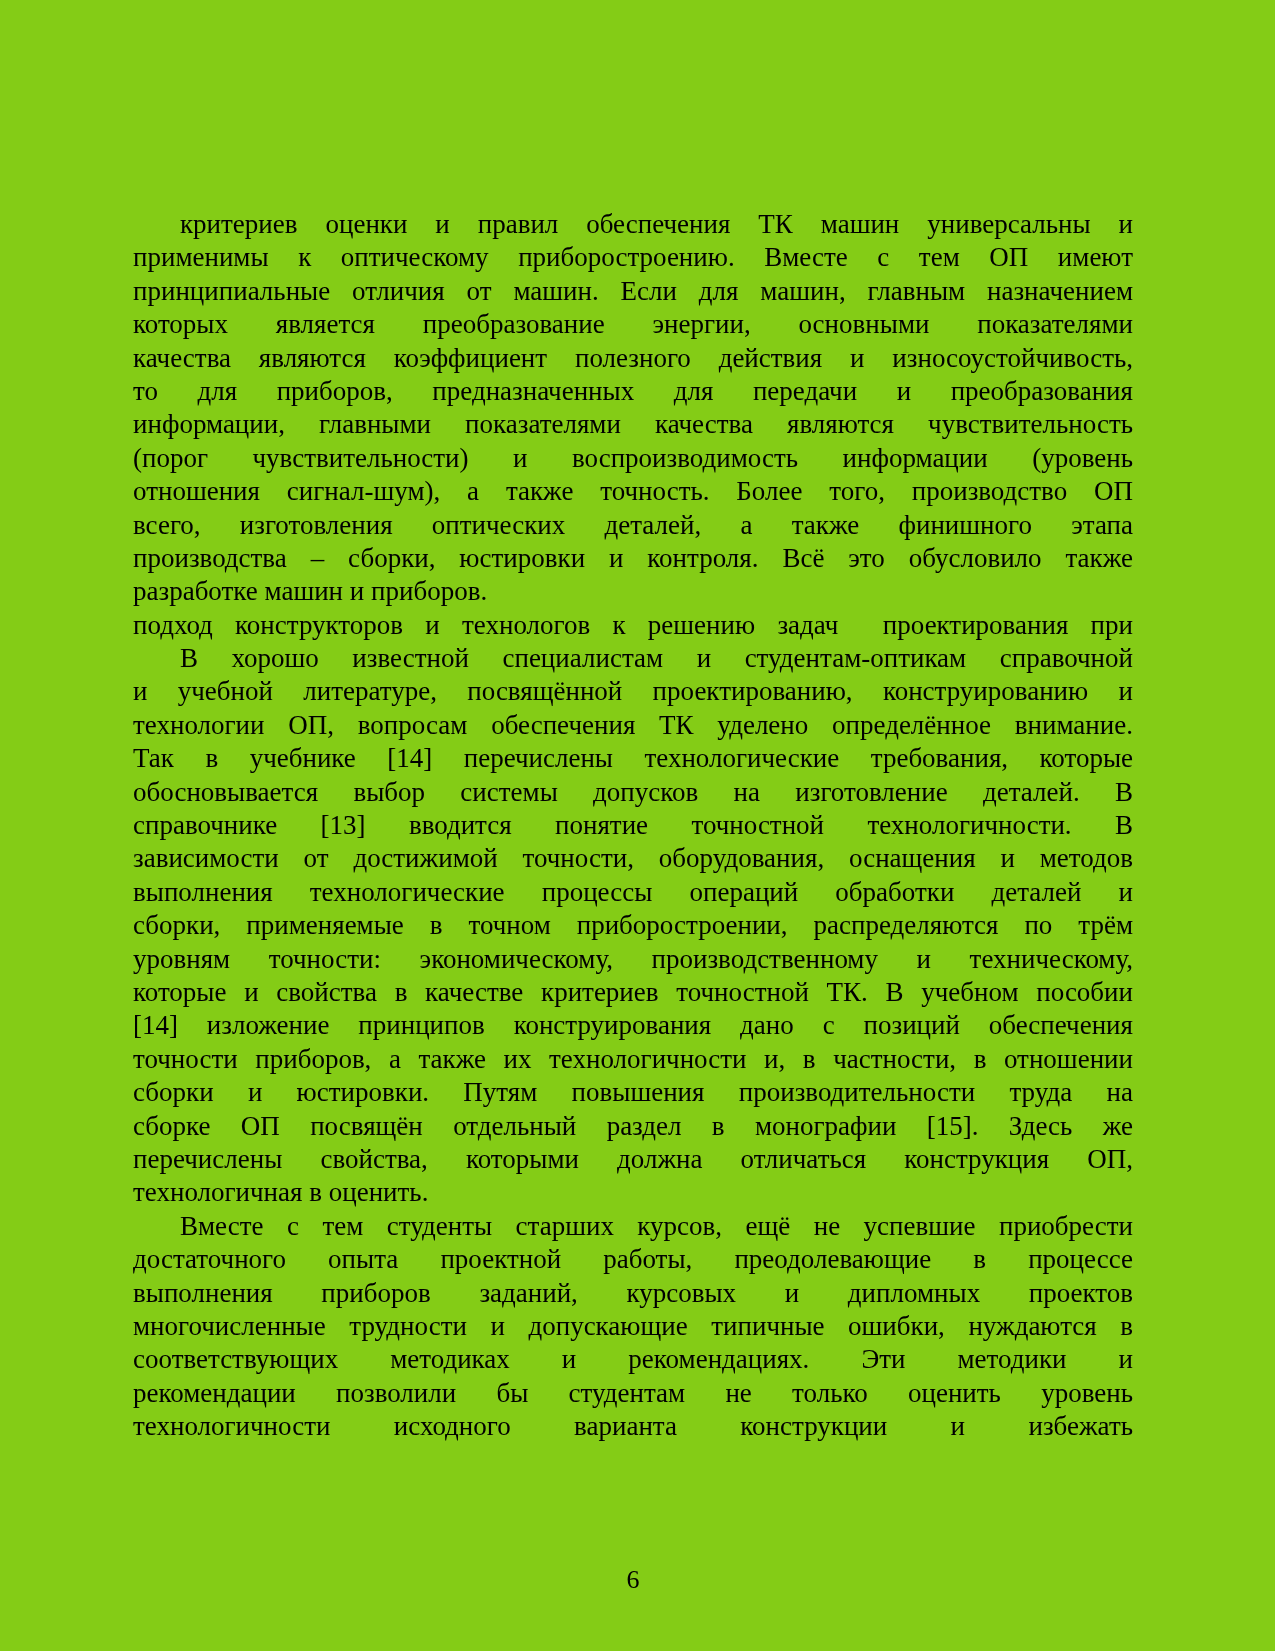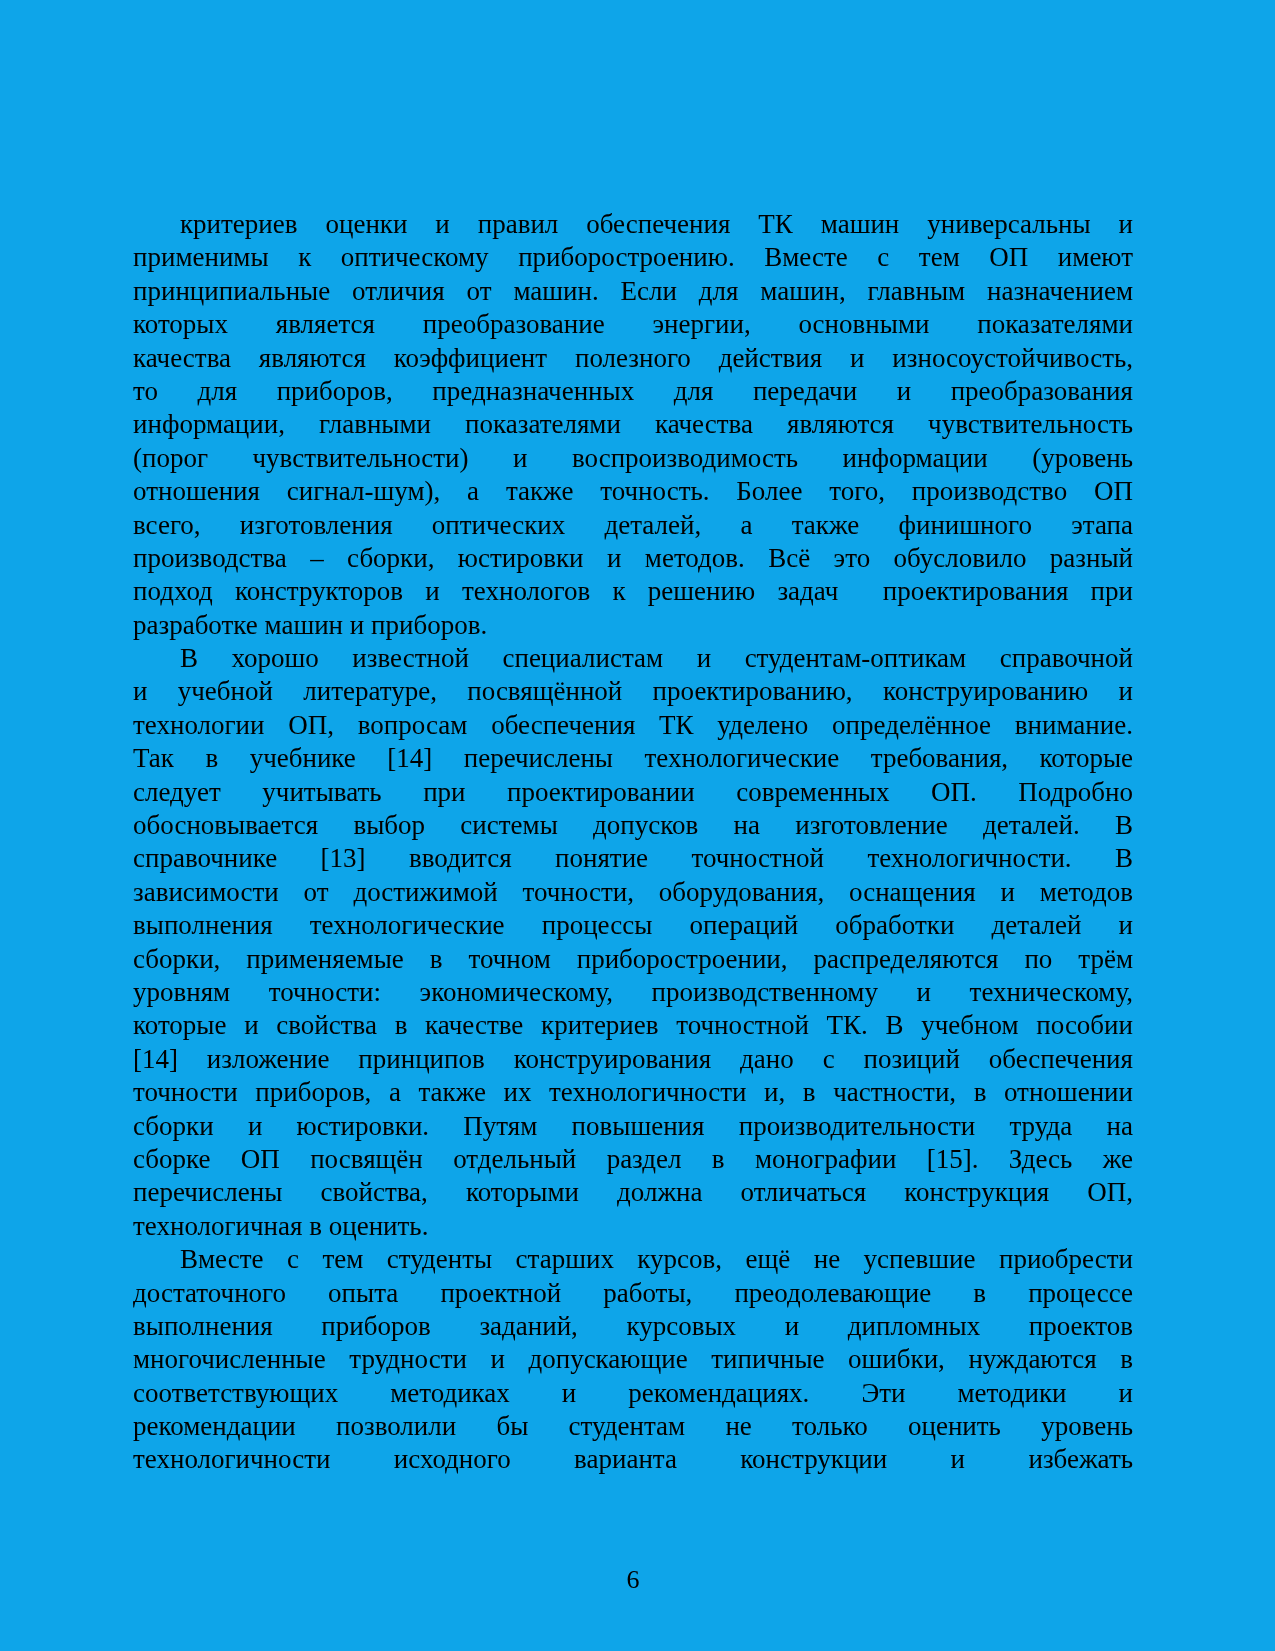--- a/index.html
+++ b/index.html
@@ -4,21 +4,21 @@
 <style>
   html, body {
     margin: 0;
     padding: 0;
     background: #ffffff;
   }
   .page {
     position: relative;
     width: 1275px;
     height: 1651px;
-    background: #0ea5e9;
+    background: #84cc16;
     color: #000000;
     font-family: "Liberation Serif", "DejaVu Serif", serif;
     overflow: hidden;
   }
   .textblock {
     position: absolute;
     left: 133px;
     top: 208px;
     width: 1000px;
   }
@@ -61,30 +61,29 @@
         <div class="line first">критериев оценки и правил обеспечения ТК машин универсальны и</div>
         <div class="line">применимы к оптическому приборостроению. Вместе с тем ОП имеют</div>
         <div class="line">принципиальные отличия от машин. Если для машин, главным назначением</div>
         <div class="line">которых является преобразование энергии, основными показателями</div>
         <div class="line">качества являются коэффициент полезного действия и износоустойчивость,</div>
         <div class="line">то для приборов, предназначенных для передачи и преобразования</div>
         <div class="line">информации, главными показателями качества являются чувствительность</div>
         <div class="line">(порог чувствительности) и воспроизводимость информации (уровень</div>
         <div class="line">отношения сигнал-шум), а также точность. Более того, производство ОП</div>
         <div class="line">всего, изготовления оптических деталей, а также финишного этапа</div>
-        <div class="line">производства – сборки, юстировки и методов. Всё это обусловило разный</div>
+        <div class="line">производства – сборки, юстировки и контроля. Всё это обусловило также</div>
+        <div class="line last-left">разработке машин и приборов.</div>
         <div class="line">подход конструкторов и технологов к решению задач&nbsp; проектирования при</div>
-        <div class="line last-left">разработке машин и приборов.</div>
       </div>
       <div class="paragraph">
         <div class="line first">В хорошо известной специалистам и студентам-оптикам справочной</div>
         <div class="line">и учебной литературе, посвящённой проектированию, конструированию и</div>
         <div class="line">технологии ОП, вопросам обеспечения ТК уделено определённое внимание.</div>
         <div class="line">Так в учебнике [14] перечислены технологические требования, которые</div>
-        <div class="line">следует учитывать при проектировании современных ОП. Подробно</div>
         <div class="line">обосновывается выбор системы допусков на изготовление деталей. В</div>
         <div class="line">справочнике [13] вводится понятие точностной технологичности. В</div>
         <div class="line">зависимости от достижимой точности, оборудования, оснащения и методов</div>
         <div class="line">выполнения технологические процессы операций обработки деталей и</div>
         <div class="line">сборки, применяемые в точном приборостроении, распределяются по трём</div>
         <div class="line">уровням точности: экономическому, производственному и техническому,</div>
         <div class="line">которые и свойства в качестве критериев точностной ТК. В учебном пособии</div>
         <div class="line">[14] изложение принципов конструирования дано с позиций обеспечения</div>
         <div class="line">точности приборов, а также их технологичности и, в частности, в отношении</div>
         <div class="line">сборки и юстировки. Путям повышения производительности труда на</div>

